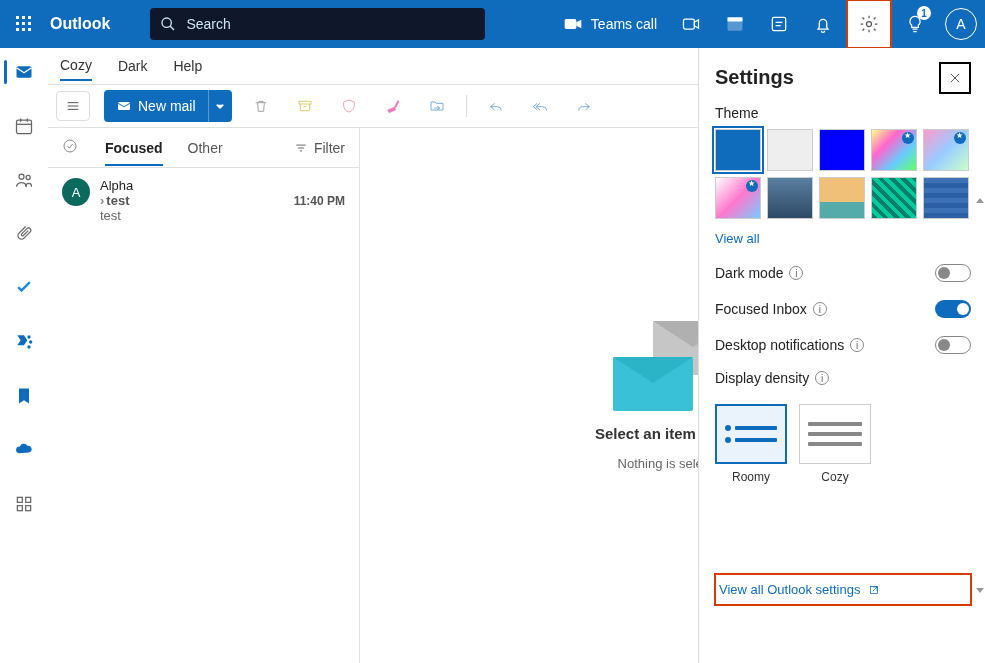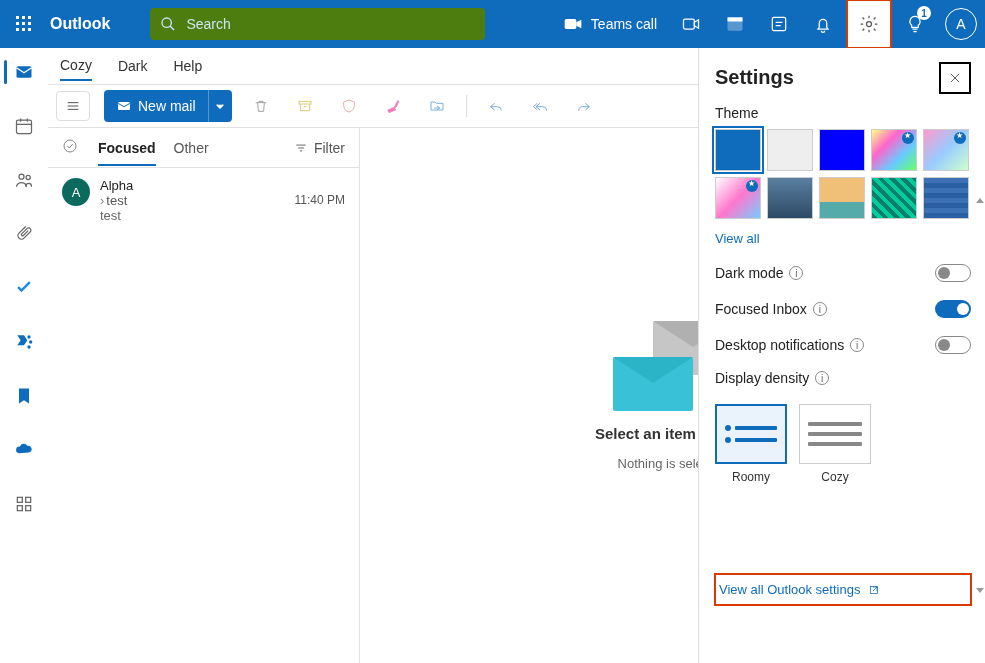--- a/index.html
+++ b/index.html
@@ -3,21 +3,21 @@
 <meta charset="utf-8">
 <style>
 * { margin: 0; padding: 0; box-sizing: border-box; font-family: "Segoe UI", Arial, sans-serif; }
 body { width: 985px; height: 663px; overflow: hidden; background: #fff; position: relative; }
 
 
 .topbar { height: 48px; background: #0f6cbd; display: flex; align-items: center; color: #fff; padding: 0 8px; }
 .waffle { width: 32px; height: 32px; display: flex; align-items: center; justify-content: center; cursor: pointer; }
 .waffle svg { width: 16px; height: 16px; fill: #fff; }
 .brand { font-size: 16px; font-weight: 600; margin-left: 10px; margin-right: 40px; }
-.searchwrap { width: 335px; height: 32px; background: #4d7c0f; border-radius: 4px; display: flex; align-items: center; padding: 8px 10px; }
+.searchwrap { width: 335px; height: 32px; background: #0f172a; border-radius: 4px; display: flex; align-items: center; padding: 8px 10px; }
 .searchwrap svg { width: 16px; height: 16px; stroke: #cde3f5; fill: none; stroke-width: 2; }
 .searchwrap input { flex: 1; border: none; background: transparent; color: #fff; margin-left: 10px; font-size: 14px; outline: none; }
 .searchwrap input::placeholder { color: #cfe4f6; }
 .top-spacer { flex: 1; }
 .top-actions { display: flex; align-items: center; gap: 4px; }
 .tbtn { width: 40px; height: 48px; display: flex; align-items: center; justify-content: center; cursor: pointer; position: relative; }
 .tbtn svg { width: 20px; height: 20px; fill: #fff; }
 .tbtn.stroke svg { fill: none; stroke: #fff; stroke-width: 1.5; }
 .teams-call { display: flex; align-items: center; height: 48px; padding: 0 10px; cursor: pointer; color: #fff; font-size: 14px; gap: 8px; }
 .teams-call svg { width: 20px; height: 20px; fill: #fff; }
@@ -56,32 +56,32 @@
 .leftrail { position: absolute; left: 0; top: 48px; bottom: 0; width: 48px; background: #fff; display: flex; flex-direction: column; align-items: center; padding-top: 6px; gap: 18px; border-right: none; }
 .leftrail .rail-icon { width: 40px; height: 36px; display: flex; align-items: center; justify-content: center; cursor: pointer; position: relative; }
 .leftrail .rail-icon.active::before { content: ''; position: absolute; left: 0; top: 6px; bottom: 6px; width: 3px; background: #0f6cbd; border-radius: 2px; }
 .leftrail svg { width: 20px; height: 20px; }
 
 
 .main-area { position: absolute; left: 48px; right: 0; top: 128px; bottom: 0; display: flex; }
 
 
 .msglist { width: 312px; border-right: 1px solid #e1e1e1; display: flex; flex-direction: column; }
-.listhead { height: 40px; display: flex; align-items: center; padding: 0 14px; gap: 18px; border-bottom: 1px solid #e1e1e1; font-size: 14px; justify-content: space-between; }
+.listhead { height: 40px; display: flex; align-items: center; padding: 0 14px; gap: 25px; border-bottom: 1px solid #e1e1e1; font-size: 14px; justify-content: space-between; }
 .listhead .chk { width: 18px; }
 .listhead .chk svg { width: 16px; height: 16px; stroke: #888; fill: none; stroke-width: 1.5; }
 .listhead .tab { cursor: pointer; color: #555; }
 .listhead .tab.active { font-weight: 600; color: #222; border-bottom: 2px solid #0f6cbd; padding-bottom: 8px; margin-bottom: -10px; }
 .listhead .filter { margin-left: auto; display: flex; align-items: center; gap: 6px; cursor: pointer; color: #555; }
 .listhead .filter svg { width: 14px; height: 14px; stroke: #555; fill: none; stroke-width: 1.5; }
 .msgitem { display: flex; padding: 10px 14px; gap: 10px; cursor: pointer; font-size: 13px; }
 .msgitem .av { width: 28px; height: 28px; border-radius: 50%; background: #0b6a5d; color: #fff; display: flex; align-items: center; justify-content: center; font-size: 13px; flex-shrink: 0; }
 .msgitem .content { flex: 1; }
 .msgitem .from { font-size: 13px; color: #222; }
-.msgitem .row2 { display: flex; align-items: flex-start; }
+.msgitem .row2 { display: flex; align-items: center; font-weight: bold; }
 .msgitem .subj { color: #555; }
 .msgitem .subj .caret { color: #888; margin-right: 2px; }
 .msgitem .time { margin-left: auto; color: #555; font-size: 12px; }
 .msgitem .preview { color: #666; }
 
 
 .reading { flex: 1; display: flex; flex-direction: column; align-items: center; justify-content: center; gap: 14px; color: #555; }
 .reading .env-stack { position: relative; width: 120px; height: 90px; }
 .env { position: absolute; width: 80px; height: 54px; border-radius: 2px; }
 .env.back { background: #c6c6c6; right: 0; top: 0; }

